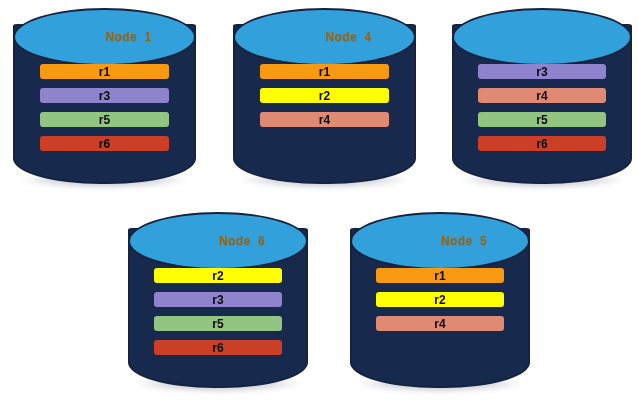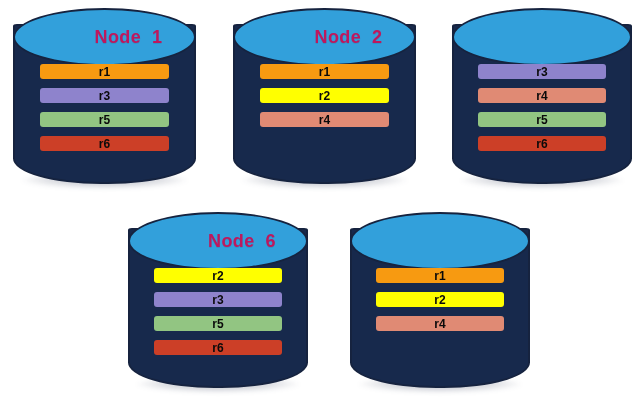--- a/index.html
+++ b/index.html
@@ -70,22 +70,22 @@
 
   .node-title {
     position: absolute;
     left: 0;
     right: 0;
     top: 0;
     height: 58px;
     display: flex;
     align-items: center;
     justify-content: center;
-    color: #be185d;
-    font-size: 18px;
+    color: #a16207;
+    font-size: 12px;
     font-weight: bold;
     letter-spacing: 0.4px;
     white-space: pre;
     z-index: 3;
     text-shadow: 0 1px 0 rgba(0,0,0,0.08);
     margin-left: 48px;
   }
 
   
   .records {
@@ -127,21 +127,21 @@
         <div class="record-bar" style="background: rgb(247, 154, 17);">r1</div>
         <div class="record-bar" style="background: rgb(142, 131, 204);">r3</div>
         <div class="record-bar" style="background: rgb(146, 197, 130);">r5</div>
         <div class="record-bar" style="background: rgb(204, 63, 39);">r6</div>
       </div>
     </div>
     <div class="node" style="left: 233px; top: 8px; width: 183px; height: 176px;">
       <div class="cyl-shadow"></div>
       <div class="cyl-body" style="background: rgb(23, 41, 76); border-color: rgb(22, 35, 63);"></div>
       <div class="cyl-top" style="background: rgb(50, 160, 219); border-color: rgb(22, 35, 63);"></div>
-      <div class="node-title">Node  2</div>
+      <div class="node-title">Node  4</div>
       <div class="records">
         <div class="record-bar" style="background: rgb(247, 154, 17);">r1</div>
         <div class="record-bar" style="background: rgb(255, 255, 0);">r2</div>
         <div class="record-bar" style="background: rgb(224, 138, 116);">r4</div>
       </div>
     </div>
     <div class="node" style="left: 452px; top: 8px; width: 180px; height: 176px;">
       <div class="cyl-shadow"></div>
       <div class="cyl-body" style="background: rgb(23, 41, 76); border-color: rgb(22, 35, 63);"></div>
       <div class="cyl-top" style="background: rgb(50, 160, 219); border-color: rgb(22, 35, 63);"></div>
@@ -161,19 +161,20 @@
         <div class="record-bar" style="background: rgb(255, 255, 0);">r2</div>
         <div class="record-bar" style="background: rgb(142, 131, 204);">r3</div>
         <div class="record-bar" style="background: rgb(146, 197, 130);">r5</div>
         <div class="record-bar" style="background: rgb(204, 63, 39);">r6</div>
       </div>
     </div>
     <div class="node" style="left: 350px; top: 212px; width: 180px; height: 176px;">
       <div class="cyl-shadow"></div>
       <div class="cyl-body" style="background: rgb(23, 41, 76); border-color: rgb(22, 35, 63);"></div>
       <div class="cyl-top" style="background: rgb(50, 160, 219); border-color: rgb(22, 35, 63);"></div>
+      <div class="node-title">Node  5</div>
       <div class="records">
         <div class="record-bar" style="background: rgb(247, 154, 17);">r1</div>
         <div class="record-bar" style="background: rgb(255, 255, 0);">r2</div>
         <div class="record-bar" style="background: rgb(224, 138, 116);">r4</div>
       </div>
     </div>
   </div>
 
 </body></html>

